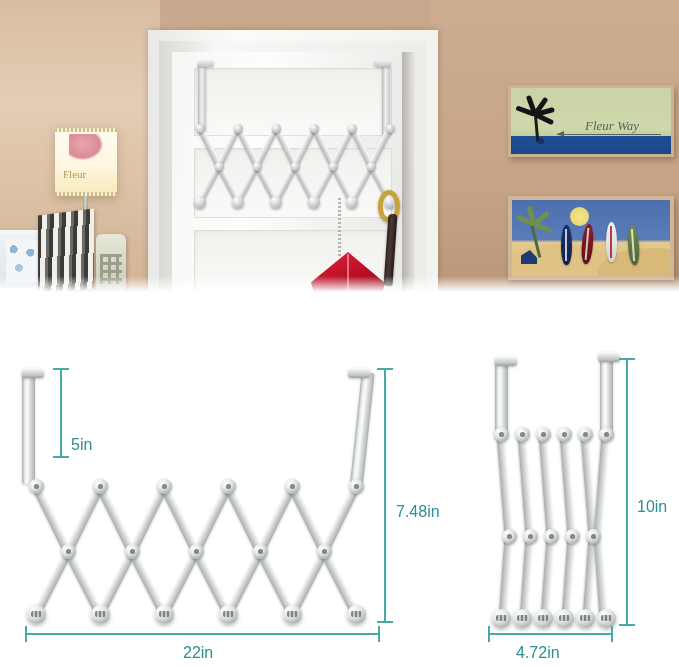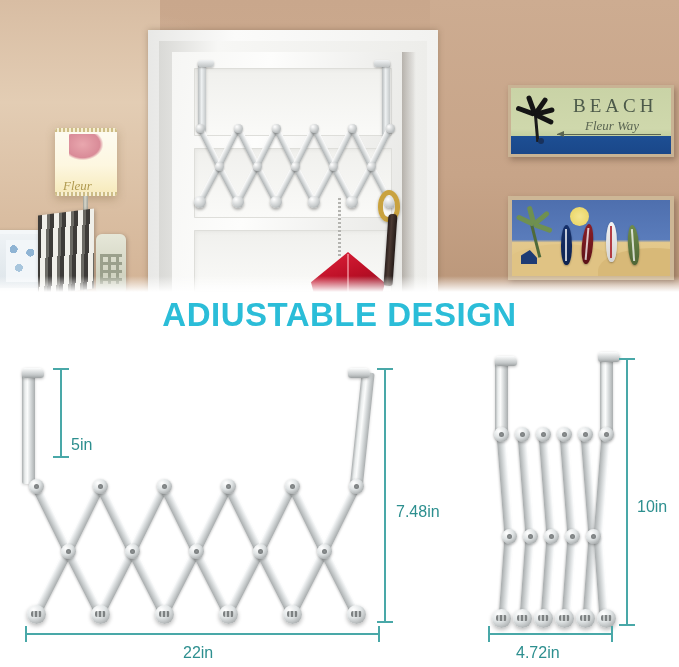--- a/index.html
+++ b/index.html
@@ -237,23 +237,23 @@
     position:absolute; left:55px; top:128px; width:62px; height:68px;
     background:linear-gradient(180deg,#fdfbf2 0%,#fdf7e0 55%,#f6e9b8 100%);
     border-radius:3px; box-shadow:0 3px 10px rgba(120,95,55,.35);
     overflow:hidden;
   }
   .lamp-flower {
     position:absolute; left:14px; top:6px; width:34px; height:26px;
     background:radial-gradient(ellipse at 40% 40%,#e9a7ae,#d98b98 60%,transparent 72%);
   }
   .lamp-script {
-    position:absolute; left:8px; top:50px;
-    font-family:"Liberation Serif", serif; font-style:italic;
-    font-size:13px; color:#b09a50;
+    position:absolute; left:8px; top:40px;
+    font-family:"Liberation Serif", serif; 
+    font-size:11px; color:#b09a50;
   }
   .lamp-trim {
     position:absolute; left:0; width:62px; height:4px;
     background:repeating-linear-gradient(90deg,#cdbd86 0 2px,#f6efd4 2px 4px);
   }
   .lamp-neck {
     position:absolute; left:83px; top:196px; width:5px; height:96px;
     background:linear-gradient(90deg,#9a9a90,#d8d8cc 40%,#a3a399);
   }
   .lamp-cord {
@@ -426,21 +426,20 @@
     <div class="umbrella"></div>
 
     <div class="art-sign">
       <div class="palm-trunk"></div>
       <div class="palm-leaf" style="transform:rotate(-160deg)"></div>
       <div class="palm-leaf" style="transform:rotate(-110deg)"></div>
       <div class="palm-leaf" style="transform:rotate(-55deg)"></div>
       <div class="palm-leaf" style="transform:rotate(-15deg)"></div>
       <div class="palm-leaf" style="transform:rotate(25deg)"></div>
       <div class="palm-coco"></div>
-      <div class="sign-beach">BEACH</div>
       <div class="sign-thisway">Fleur Way</div>
       <div class="sign-arrow"></div>
     </div>
 
     <div class="art-surf">
       <div class="surf-sun"></div>
       <div class="surf-dune"></div>
       <div class="surf-dune2"></div>
       <div class="surf-palm-t"></div>
       <div class="surf-palm-l" style="transform:rotate(-155deg)"></div>
@@ -458,21 +457,20 @@
           <div class="board-stripe dark"></div>
         </div>
       <div class="board b4">
           <div class="board-stripe"></div>
         </div>
     </div>
 
     <div class="photo-fade"></div>
   </div>
 
-  <div class="title" style="color: rgb(43, 189, 216);">ADIUSTABLE DESIGN</div>
 
   <div class="diagram">
 
     <div id="rack-expanded">
         <div class="strap" style="left: 22px; top: 26px; height: 112px;"></div>
         <div class="strap-top" style="left: 22px; top: 22px;"></div>
         <div class="strap" style="left: 350px; top: 26px; height: 112px; transform: rotate(6deg); transform-origin: 50% 100%;"></div>
         <div class="strap-top" style="left: 348px; top: 22px;"></div>
         <div class="arm" style="left: 36px; top: 135.5px; width: 72.45px; height: 9px; transform: rotate(63.7886deg);"></div>
         <div class="arm" style="left: 68px; top: 200.5px; width: 72.45px; height: 9px; transform: rotate(-63.7886deg);"></div>

